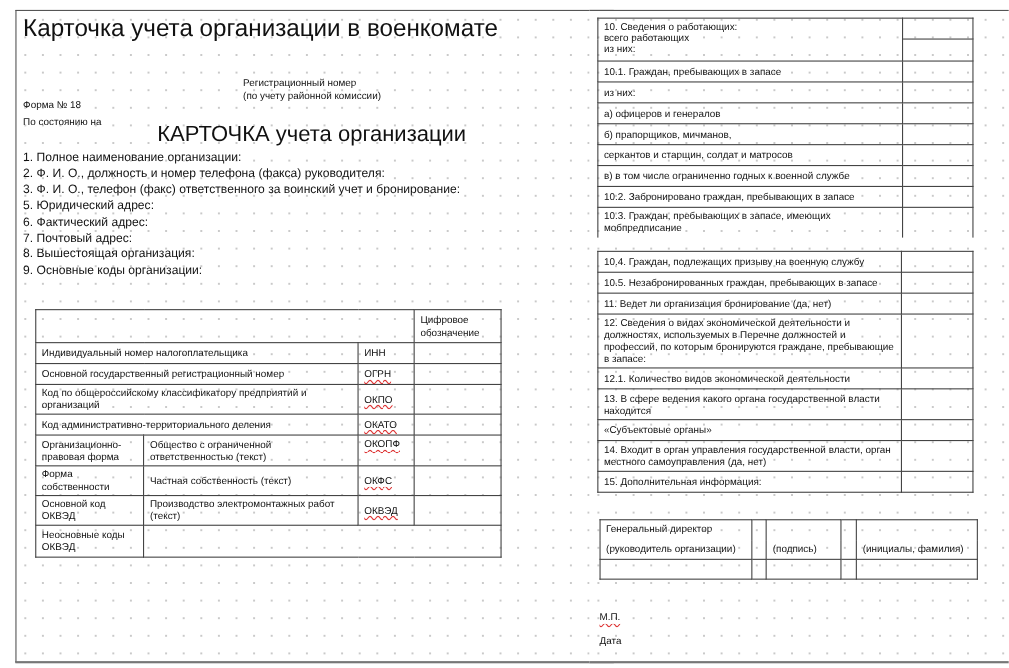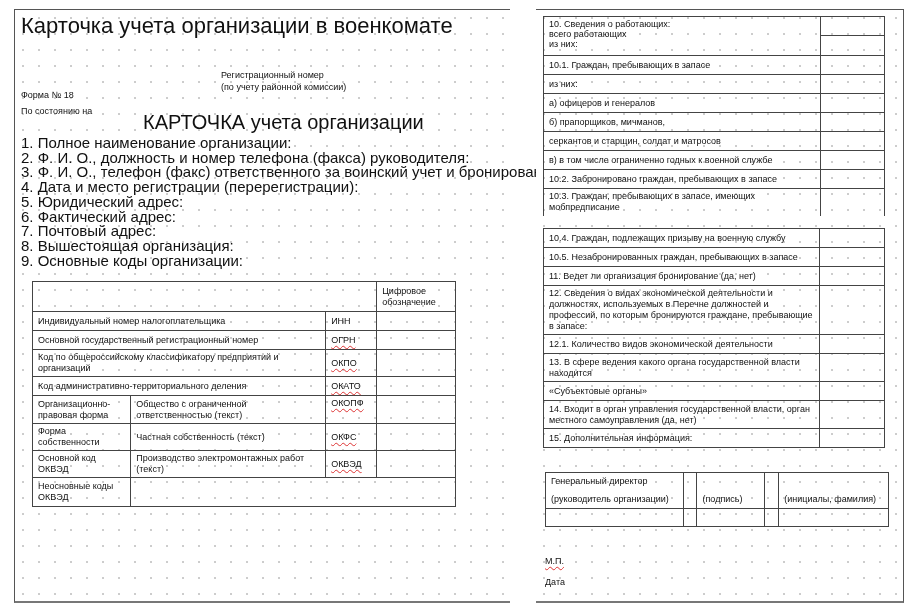--- a/index.html
+++ b/index.html
@@ -1,29 +1,29 @@
 <!DOCTYPE html>
 <html><head>
 <meta charset="utf-8">
 <style>
   html, body { margin:0; padding:0; background:#ffffff; }
   body { width:917px; height:607px; position:relative; overflow:hidden;
          font-family:"Liberation Sans", sans-serif; color:#111; }
   .page { position:absolute; background:#fff;
           background-image: radial-gradient(circle, #c9c9c9 0.7px, transparent 0.8px);
-          background-size: 16px 16px; }
+          background-size: 16px 16px; padding-left: 48px; }
   .page-left { left:14px; top:9px; width:495px; height:591px;
                border-left:1.5px solid #555; border-top:1.5px solid #555; border-bottom:2px solid #777; }
   .page-right { left:536px; top:9px; width:367px; height:591px;
                 border-right:1.5px solid #555; border-top:1.5px solid #555; border-bottom:2px solid #777; }
   .abs { position:absolute; white-space:nowrap; }
   .title { left:6px; top:3px; font-size:22px; }
   .small { font-size:9px; }
   .heading2 { left:128px; top:101px; font-size:20px; }
-  .list { left:6px; top:126px; font-size:15px; line-height:14.7px; }
+  .list { left:6px; top:126px; font-size:11px; line-height:14.7px; }
   .list div { white-space:nowrap; }
   .sq { text-decoration: underline wavy #d33; text-decoration-thickness:1px; text-underline-offset:2px; }
   table { border-collapse:collapse; position:absolute; font-size:9px; }
   td { border:1.3px solid #444; padding:2px 5px; vertical-align:middle; line-height:11px; }
   .codes { left:6px; top:271px; width:424px;margin-left:11px; }
   .emp { left:7px; top:6px; width:342px; }
   .emp2 { left:7px; top:218px; width:342px; }
   .sign { left:9px; top:462px; width:344px; }
   .mp { left:9px; top:546px; font-size:9px; }
   .date { left:9px; top:567px; font-size:9px; }
@@ -36,21 +36,20 @@
   <div class="abs small" style="left:6px;top:36px;margin-top:44px;">Форма № 18</div>
   <div class="abs small" style="left:6px;top:60px;margin-top:36px;">По состоянию на</div>
   <div class="abs small" style="left:206px;top:60px;">Регистрационный номер</div>
   <div class="abs small" style="left:206px;top:72px;">(по учету районной комиссии)</div>
   <div class="abs heading2">КАРТОЧКА учета организации</div>
 
   <div class="abs list">
     <div>1. Полное наименование организации:</div>
     <div>2. Ф. И. О., должность и номер телефона (факса) руководителя:</div>
     <div>3. Ф. И. О., телефон (факс) ответственного за воинский учет и бронирование:</div>
-    <div>4. Дата и место регистрации (перерегистрации):</div>
     <div>5. Юридический адрес:</div>
     <div>6. Фактический адрес:</div>
     <div>7. Почтовый адрес:</div>
     <div>8. Вышестоящая организация:</div>
     <div>9. Основные коды организации:</div>
   </div>
 
   <table class="codes">
     <colgroup>
         <col style="width:106px">

